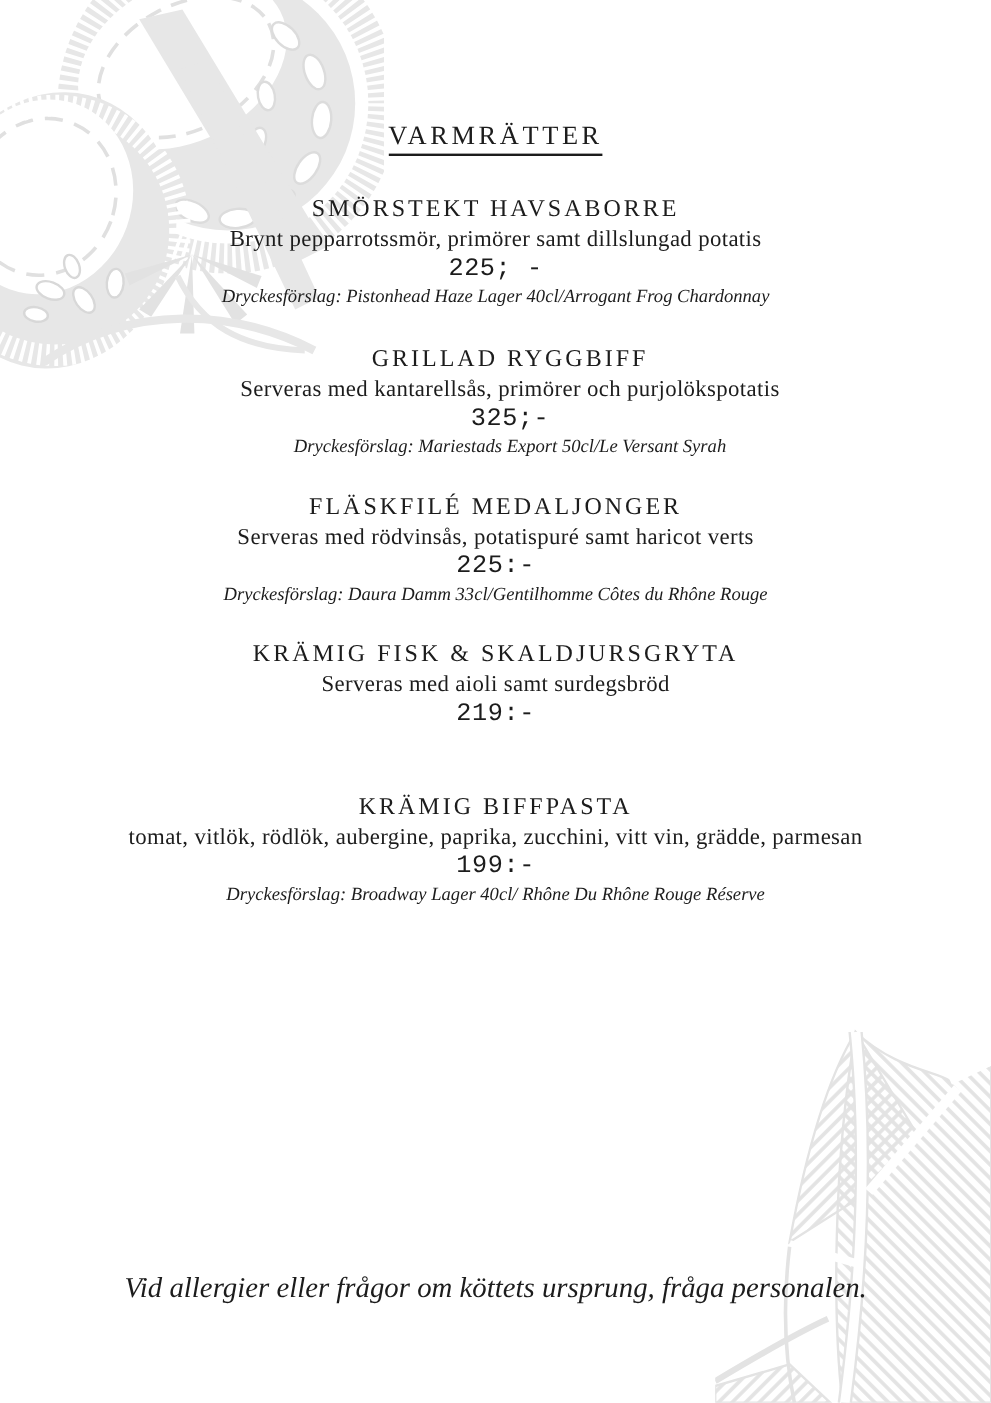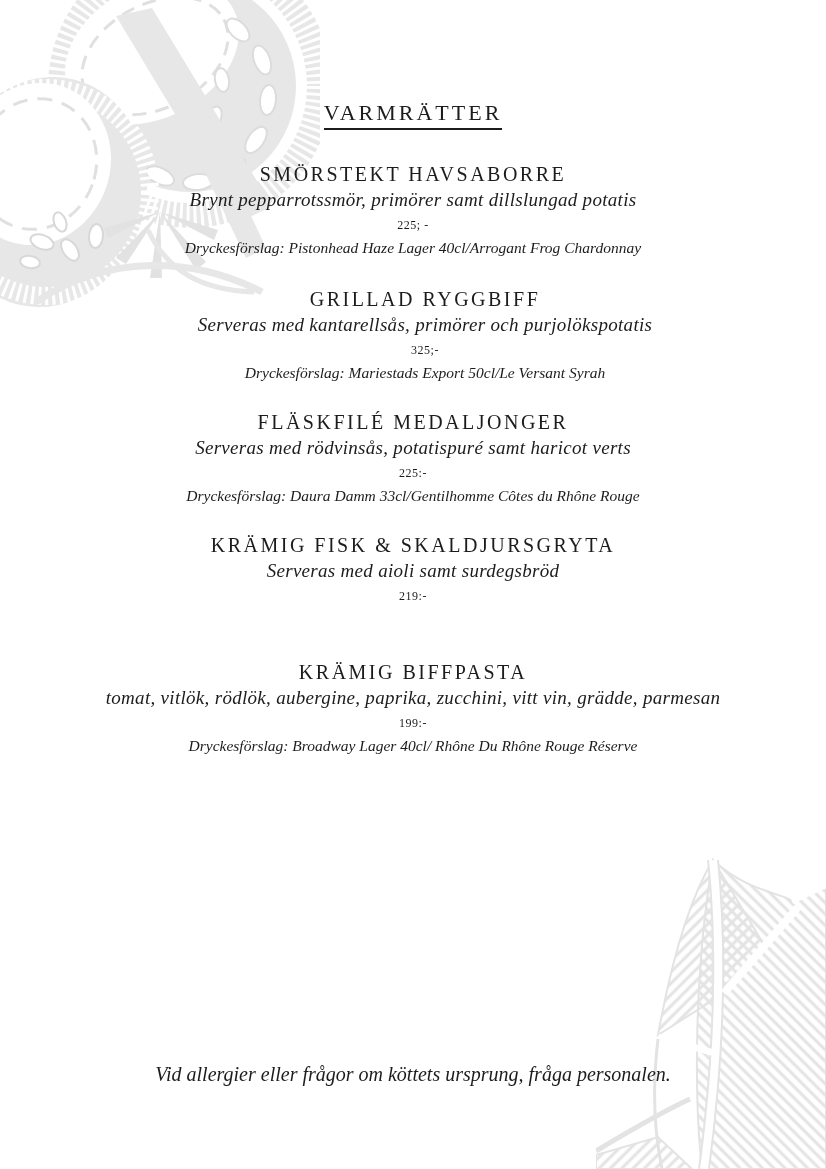--- a/index.html
+++ b/index.html
@@ -28,29 +28,29 @@
   }
 
   .menu-item { position: absolute; left: 0; right: 0; text-align: center; }
   .menu-item.i0 { top: 162px; }
   .menu-item.i1 { top: 287px; padding-left: 24px; }
   .menu-item.i2 { top: 410px; }
   .menu-item.i3 { top: 533px; }
   .menu-item.i4 { top: 660px; }
 
   .dish-name  { font-size: 20px; letter-spacing: 2.5px; line-height: 25px; }
-  .dish-desc  { font-style: italic; font-size: 19px; line-height: 25px; letter-spacing: 0.3px; }
-  .dish-price { font-size: 12px; line-height: 22px; margin-top: 2px; letter-spacing: 0.5px; }
+  .dish-desc  { font-size: 19px; line-height: 25px; letter-spacing: 0.3px; }
+  .dish-price { font-size: 21px; line-height: 22px; margin-top: 2px; letter-spacing: 0.5px; font-family: Liberation Mono, monospace; }
   .dish-drink { font-style: italic; font-size: 15.5px; line-height: 20px; margin-top: 2px; }
 
   .footer-note {
     position: absolute; top: 1060px; left: 0; right: 0;
     text-align: center;
     font-style: italic;
-    font-size: 20px; line-height: 28px;
+    font-size: 24px; line-height: 28px;
   }
 </style>
 </head>
 <body>
 
 <div>
 
   <svg class="sketch tomato" width="320" height="308" viewBox="0 0 320 308" aria-hidden="true">
 
     <circle cx="190" cy="86" r="142" fill="#e7e7e7"></circle>

